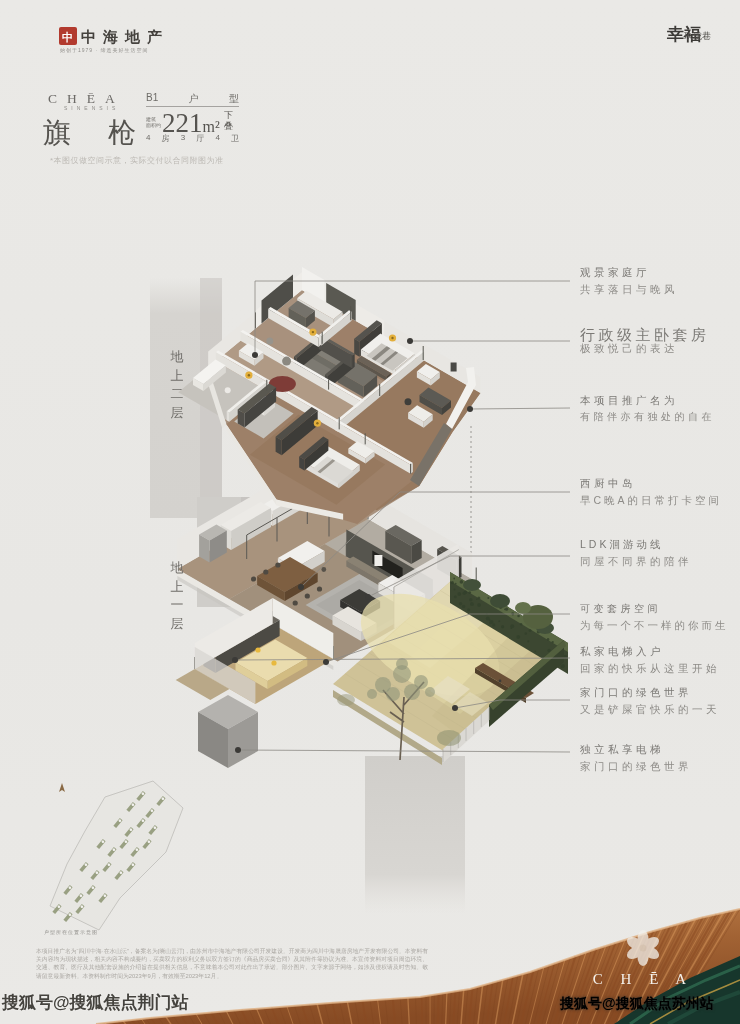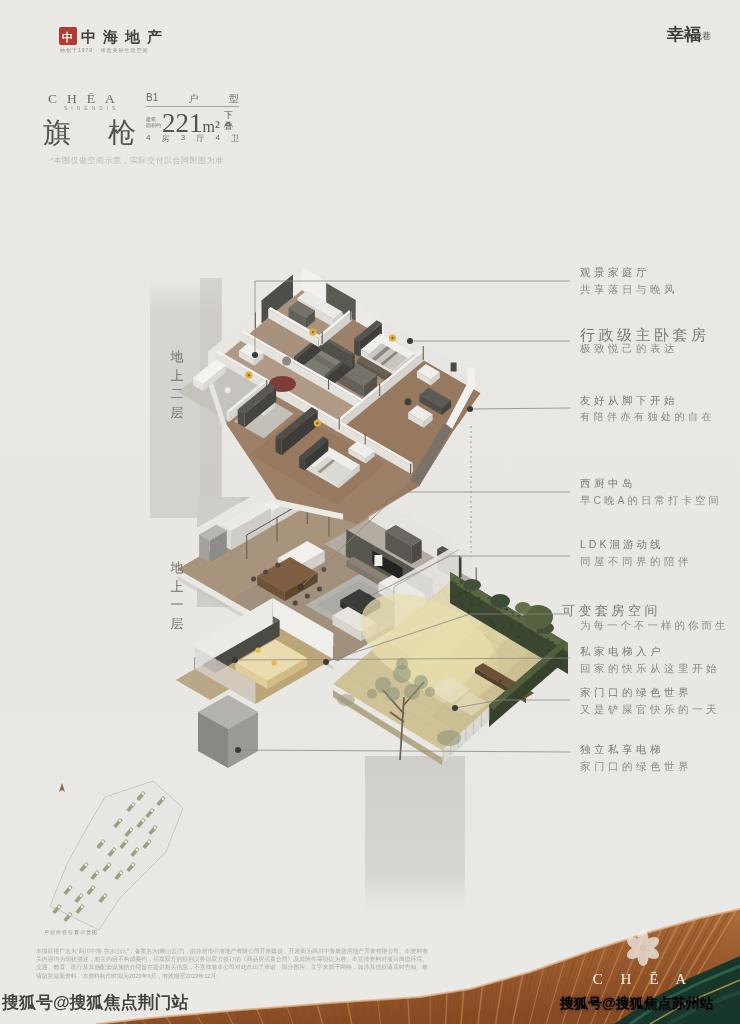--- a/index.html
+++ b/index.html
@@ -781,27 +781,27 @@
   </div>
 <div class="abs" style="left:50px;top:155px;font-size:8px;color:#bdbab5;letter-spacing:0.5px;">*本图仅做空间示意，实际交付以合同附图为准</div>
 
 <div class="abs" style="left:170px;top:348px;width:14px;font-size:13px;color:#6f6d69;line-height:18.6px;text-align:center;">地<br>上<br>二<br>层</div>
 <div class="abs" style="left:170px;top:559px;width:14px;font-size:13px;color:#6f6d69;line-height:18.6px;text-align:center;">地<br>上<br>一<br>层</div>
 
 <div class="abs" style="left:580px;top:266px;font-size:10.5px;color:#7b7975;letter-spacing:3.5px;">观景家庭厅</div>
 <div class="abs" style="left:580px;top:283px;font-size:10.5px;color:#8d8b87;letter-spacing:3.5px;">共享落日与晚风</div>
 <div class="abs" style="left:580px;top:326px;font-size:15px;color:#7b7975;letter-spacing:3.5px;">行政级主卧套房</div>
 <div class="abs" style="left:580px;top:342px;font-size:10.5px;color:#8d8b87;letter-spacing:3.5px;">极致悦己的表达</div>
-<div class="abs" style="left:580px;top:394px;font-size:10.5px;color:#7b7975;letter-spacing:3.5px;">友好从脚下开始</div>
+<div class="abs" style="left:580px;top:394px;font-size:10.5px;color:#7b7975;letter-spacing:3.5px;">本项目推广名为</div>
 <div class="abs" style="left:580px;top:410px;font-size:10px;color:#8d8b87;letter-spacing:3.5px;">有陪伴亦有独处的自在</div>
 <div class="abs" style="left:580px;top:477px;font-size:10.5px;color:#7b7975;letter-spacing:3.5px;">西厨中岛</div>
 <div class="abs" style="left:580px;top:494px;font-size:10.5px;color:#8d8b87;letter-spacing:3px;">早C晚A的日常打卡空间</div>
 <div class="abs" style="left:580px;top:538px;font-size:10.5px;color:#7b7975;letter-spacing:3px;">LDK洄游动线</div>
 <div class="abs" style="left:580px;top:555px;font-size:10.5px;color:#8d8b87;letter-spacing:3.5px;">同屋不同界的陪伴</div>
-<div class="abs" style="left:562px;top:602px;font-size:13px;color:#7b7975;letter-spacing:3.5px;">可变套房空间</div>
+<div class="abs" style="left:580px;top:602px;font-size:10px;color:#7b7975;letter-spacing:3.5px;">可变套房空间</div>
 <div class="abs" style="left:580px;top:619px;font-size:10.5px;color:#8d8b87;letter-spacing:3px;">为每一个不一样的你而生</div>
 <div class="abs" style="left:580px;top:645px;font-size:10.5px;color:#7b7975;letter-spacing:3.5px;">私家电梯入户</div>
 <div class="abs" style="left:580px;top:662px;font-size:10.5px;color:#8d8b87;letter-spacing:3.5px;">回家的快乐从这里开始</div>
 <div class="abs" style="left:580px;top:686px;font-size:10.5px;color:#7b7975;letter-spacing:3.5px;">家门口的绿色世界</div>
 <div class="abs" style="left:580px;top:703px;font-size:10.5px;color:#8d8b87;letter-spacing:3.5px;">又是铲屎官快乐的一天</div>
 <div class="abs" style="left:580px;top:743px;font-size:10.5px;color:#7b7975;letter-spacing:3.5px;">独立私享电梯</div>
 <div class="abs" style="left:580px;top:760px;font-size:10.5px;color:#8d8b87;letter-spacing:3.5px;">家门口的绿色世界</div>
 
 <div class="abs" style="left:44px;top:929px;font-size:5px;color:#93918d;letter-spacing:1px;">户型所在位置示意图</div>
 

